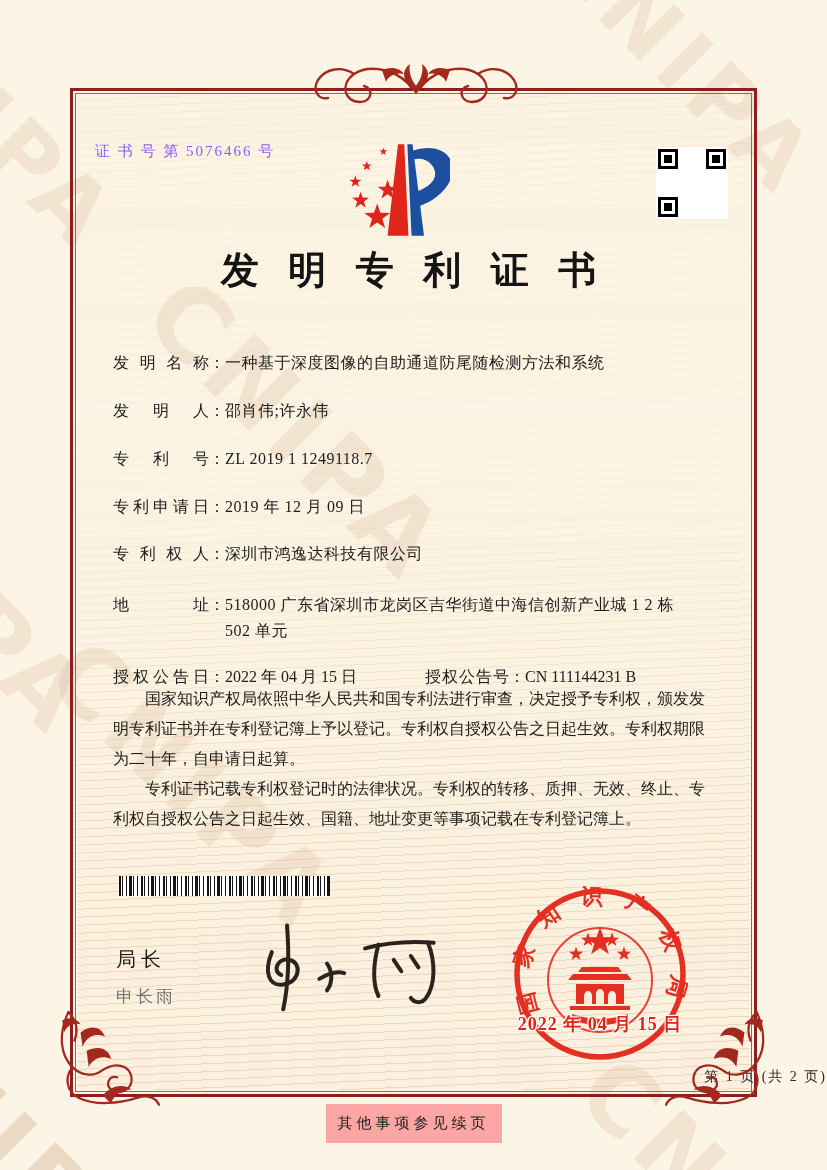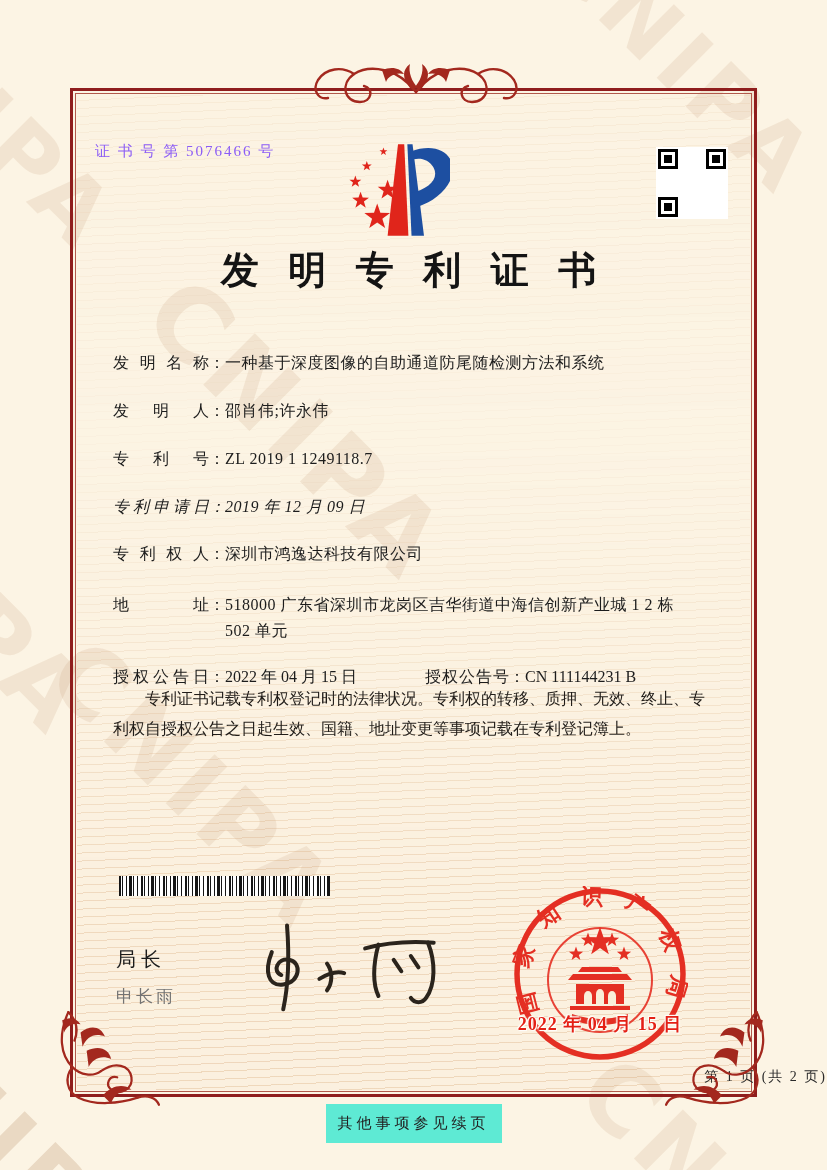--- a/index.html
+++ b/index.html
@@ -46,21 +46,21 @@
       background-blend-mode:screen;}
   .qf{position:absolute;width:14px;height:14px;border:3px solid #000;background:#fff;box-shadow:0 0 0 2px #fff;}
   .qf::after{content:"";position:absolute;left:3px;top:3px;width:8px;height:8px;background:#000;}
   .qf-tl{left:2px;top:2px;} .qf-tr{right:2px;top:2px;} .qf-bl{left:2px;bottom:2px;}
 
   
   .row{position:absolute;left:113px;width:610px;font-size:16px;color:#1c1c1c;z-index:2;line-height:26px;}
   .lab{display:inline-block;width:96px;text-align:justify;text-align-last:justify;vertical-align:top;}
   .col{display:inline-block;vertical-align:top;}
   .val{display:inline-block;width:480px;vertical-align:top;letter-spacing:0.5px;}
-  .r1{top:350px;} .r2{top:398px;} .r3{top:446px;} .r4{top:494px;font-style:italic;} .r5{top:541px;} .r6{top:592px;font-family:Liberation Serif, serif;}
+  .r1{top:350px;} .r2{top:398px;} .r3{top:446px;} .r4{top:494px;} .r5{top:541px;} .r6{top:592px;font-family:Liberation Serif, serif;}
   .r6 .val{width:455px;}
   .rg{top:650px;margin-top:14px;}
   .g2{position:absolute;left:312px;top:0;white-space:nowrap;}
   .g2 .lab{width:84px;}
 
   
   .paras{position:absolute;left:113px;top:684px;width:606px;font-size:16px;line-height:30px;
          color:#201c18;z-index:2;}
   .paras p{margin:0;text-indent:2em;}
 
@@ -73,21 +73,21 @@
   .dir-name{position:absolute;left:116px;top:985px;font-size:17px;letter-spacing:3px;color:#737373;z-index:2;}
   .sig{position:absolute;left:240px;top:916px;width:215px;height:100px;z-index:2;}
 
   .seal{position:absolute;left:512px;top:886px;width:176px;height:176px;z-index:4;opacity:.96;}
   .seal-date{position:absolute;left:512px;top:1012px;width:176px;text-align:center;font-size:18px;
       font-weight:bold;color:#e42015;letter-spacing:1px;z-index:5;
       text-shadow:0 0 2px #fff,0 0 3px #fff,1px 1px 0 #fffdf5,-1px -1px 0 #fffdf5;}
 
   .page-ind{position:absolute;left:0;right:0;top:1068px;text-align:right;font-size:14px;
       letter-spacing:2px;color:#2a2a2a;z-index:2;}
-  .footer-box{position:absolute;left:50%;transform:translateX(-50%);top:1104px;background:#5eead4;
+  .footer-box{position:absolute;left:50%;transform:translateX(-50%);top:1104px;background:#fca5a5;
       padding:10px 12px;font-size:15px;letter-spacing:4px;color:#222;z-index:2;white-space:nowrap;}
 </style>
 </head>
 <body>
 
 <div class="page">
 
   <span class="wm wm1">CNIPA</span>
   <span class="wm wm2">CNIPA</span>
   <span class="wm wm3">CNIPA</span>
@@ -194,20 +194,21 @@
     <span class="lab">地址</span><span class="col">：</span><span class="val">518000 广东省深圳市龙岗区吉华街道中海信创新产业城 1 2 栋 502 单元</span>
   </div>
   <div class="row rg">
     <span class="lab">授权公告日</span><span class="col">：</span><span>2022 年 04 月 15 日</span>
     <span class="g2">
       <span class="lab">授权公告号</span><span class="col">：</span><span>CN 111144231 B</span>
     </span>
   </div>
 
   <div class="paras">
+    <p>国家知识产权局依照中华人民共和国专利法进行审查，决定授予专利权，颁发发明专利证书并在专利登记簿上予以登记。专利权自授权公告之日起生效。专利权期限为二十年，自申请日起算。</p>
     <p>专利证书记载专利权登记时的法律状况。专利权的转移、质押、无效、终止、专利权自授权公告之日起生效、国籍、地址变更等事项记载在专利登记簿上。</p>
   </div>
 
   <div class="barcode"></div>
 
   <div class="dir-title">局长</div>
   <div class="dir-name">申长雨</div>
 
   <svg class="sig" viewBox="0 0 215 105">
     <g stroke="#2b241c" stroke-width="4.2" fill="none" stroke-linecap="round" stroke-linejoin="round">

